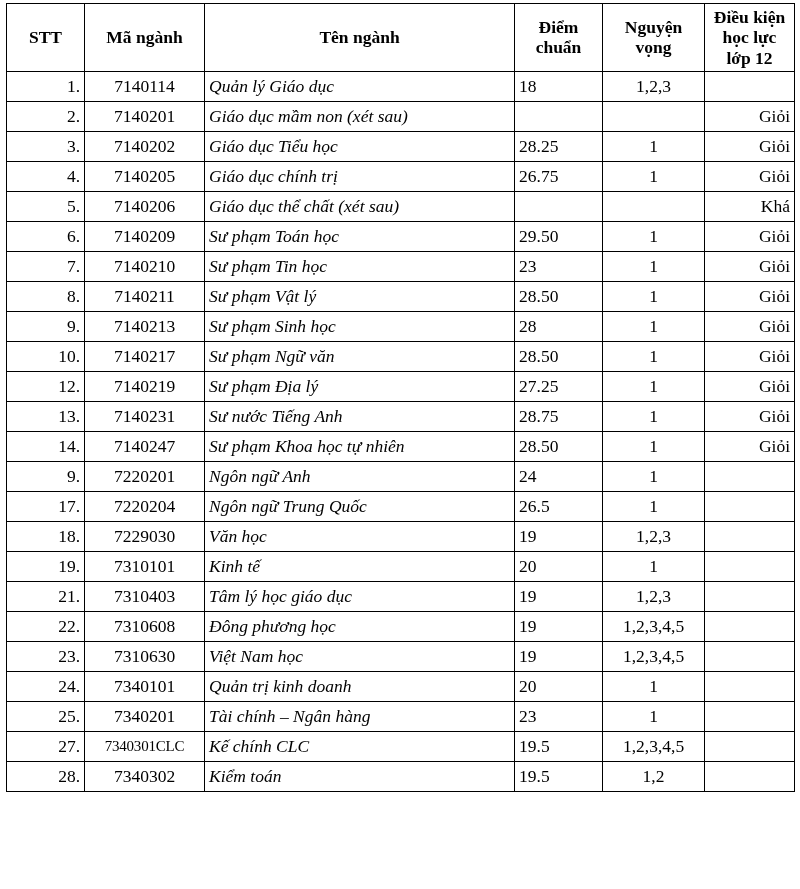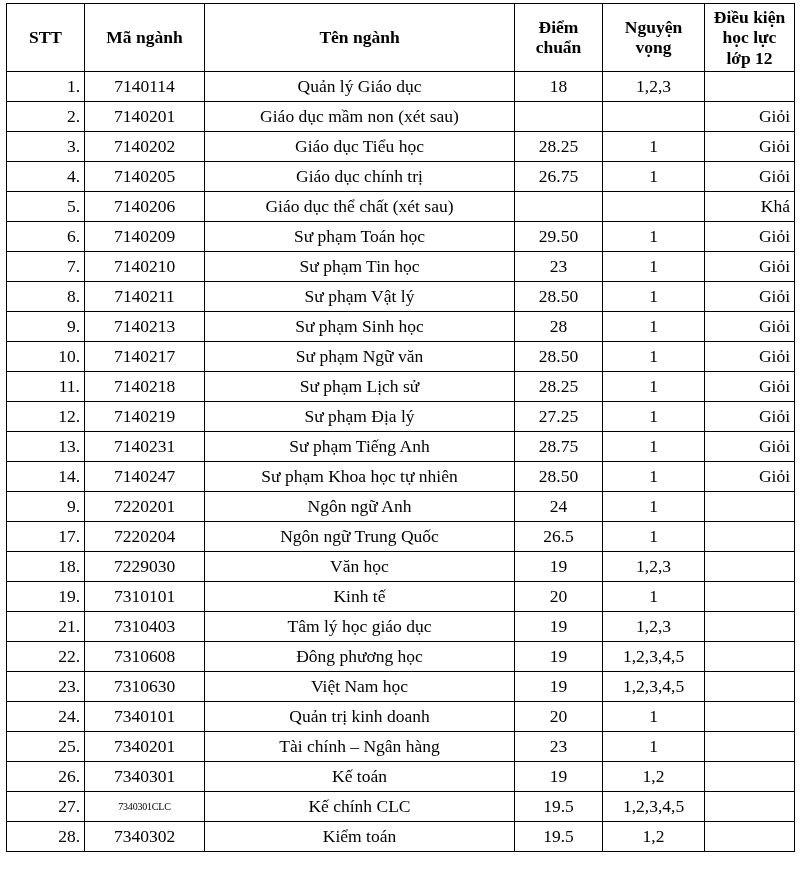--- a/index.html
+++ b/index.html
@@ -45,26 +45,26 @@
   
   col.c-stt    { width: 78px; }
   col.c-ma     { width: 120px; }
   col.c-ten    { width: 310px; }
   col.c-diem   { width: 88px; }
   col.c-ngvong { width: 102px; }
   col.c-dk     { width: 90px; }
 
   td.stt  { text-align: right;  padding-right: 9px; height: 27px; }
   td.ma   { text-align: center; }
-  td.ten  { text-align: center; padding-left: 8px; }
-  td.diem { text-align: center; }
+  td.ten  { text-align: left; padding-left: 8px; font-style: italic; }
+  td.diem { text-align: left; }
   td.nv   { text-align: center; }
   td.dk   { text-align: right; }
 
-  td.ma.small { font-size: 10px; letter-spacing: -0.2px; }
+  td.ma.small { font-size: 15px; letter-spacing: -0.2px; }
 
   .hdr-line { display: block; }
 </style>
 </head>
 <body>
 
 <div class="sheet">
   <table class="admission">
     <colgroup>
       <col class="c-stt">
@@ -169,39 +169,31 @@
         </tr>
         <tr>
           <td class="stt">10.</td>
           <td class="ma">7140217</td>
           <td class="ten">Sư phạm Ngữ văn</td>
           <td class="diem">28.50</td>
           <td class="nv">1</td>
           <td class="dk">Giỏi</td>
         </tr>
         <tr>
-          <td class="stt">11.</td>
-          <td class="ma">7140218</td>
-          <td class="ten">Sư phạm Lịch sử</td>
-          <td class="diem">28.25</td>
-          <td class="nv">1</td>
-          <td class="dk">Giỏi</td>
-        </tr>
-        <tr>
           <td class="stt">12.</td>
           <td class="ma">7140219</td>
           <td class="ten">Sư phạm Địa lý</td>
           <td class="diem">27.25</td>
           <td class="nv">1</td>
           <td class="dk">Giỏi</td>
         </tr>
         <tr>
           <td class="stt">13.</td>
           <td class="ma">7140231</td>
-          <td class="ten">Sư phạm Tiếng Anh</td>
+          <td class="ten">Sư nước Tiếng Anh</td>
           <td class="diem">28.75</td>
           <td class="nv">1</td>
           <td class="dk">Giỏi</td>
         </tr>
         <tr>
           <td class="stt">14.</td>
           <td class="ma">7140247</td>
           <td class="ten">Sư phạm Khoa học tự nhiên</td>
           <td class="diem">28.50</td>
           <td class="nv">1</td>
@@ -270,28 +262,20 @@
           <td class="diem">20</td>
           <td class="nv">1</td>
           <td class="dk"></td>
         </tr>
         <tr>
           <td class="stt">25.</td>
           <td class="ma">7340201</td>
           <td class="ten">Tài chính – Ngân hàng</td>
           <td class="diem">23</td>
           <td class="nv">1</td>
-          <td class="dk"></td>
-        </tr>
-        <tr>
-          <td class="stt">26.</td>
-          <td class="ma">7340301</td>
-          <td class="ten">Kế toán</td>
-          <td class="diem">19</td>
-          <td class="nv">1,2</td>
           <td class="dk"></td>
         </tr>
         <tr>
           <td class="stt">27.</td>
           <td class="ma small">7340301CLC</td>
           <td class="ten">Kế chính CLC</td>
           <td class="diem">19.5</td>
           <td class="nv">1,2,3,4,5</td>
           <td class="dk"></td>
         </tr>

